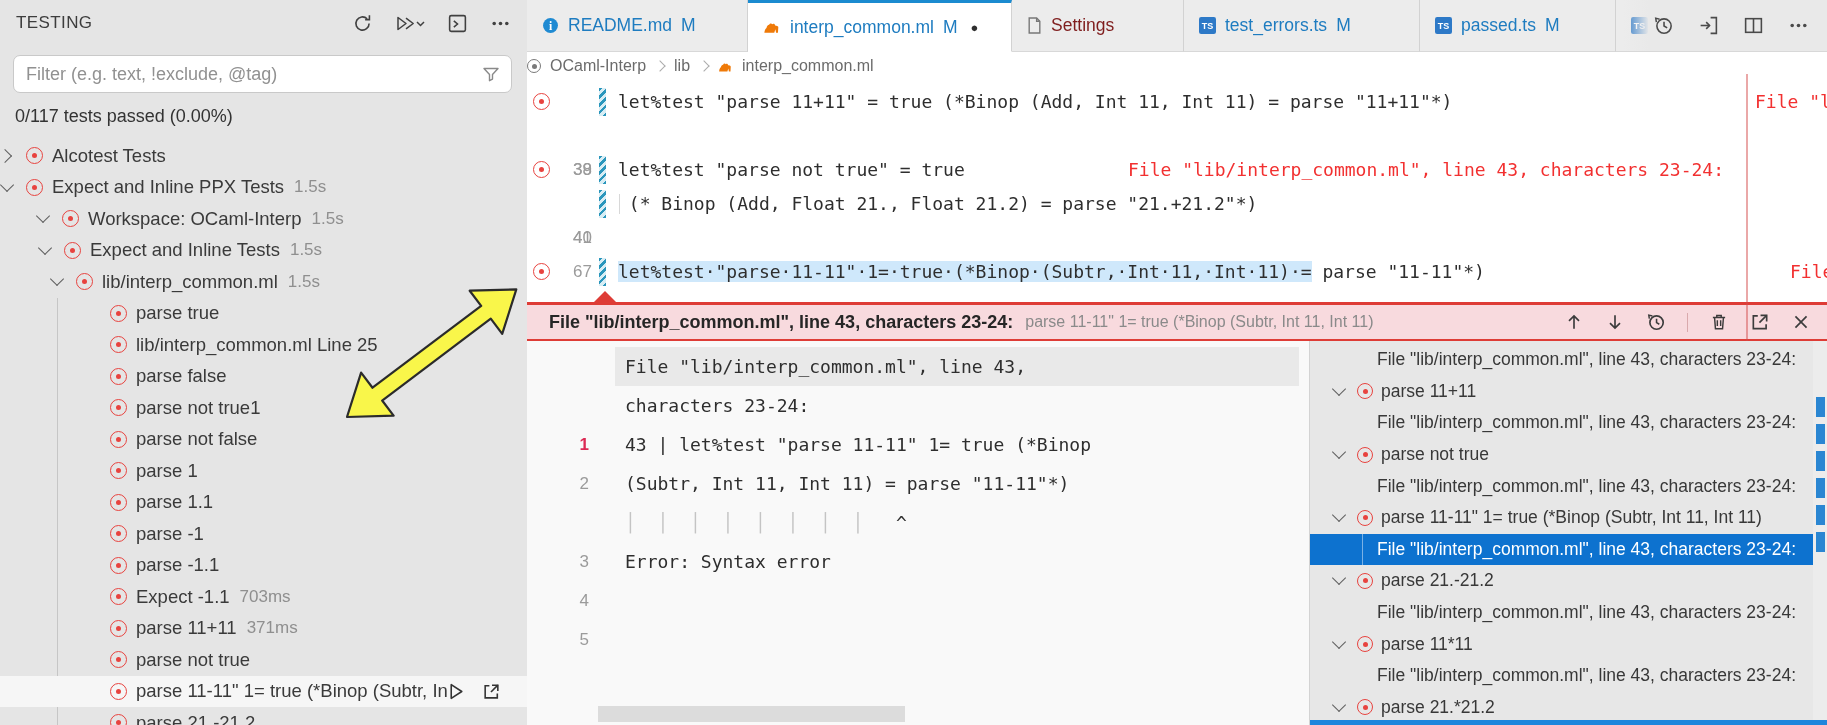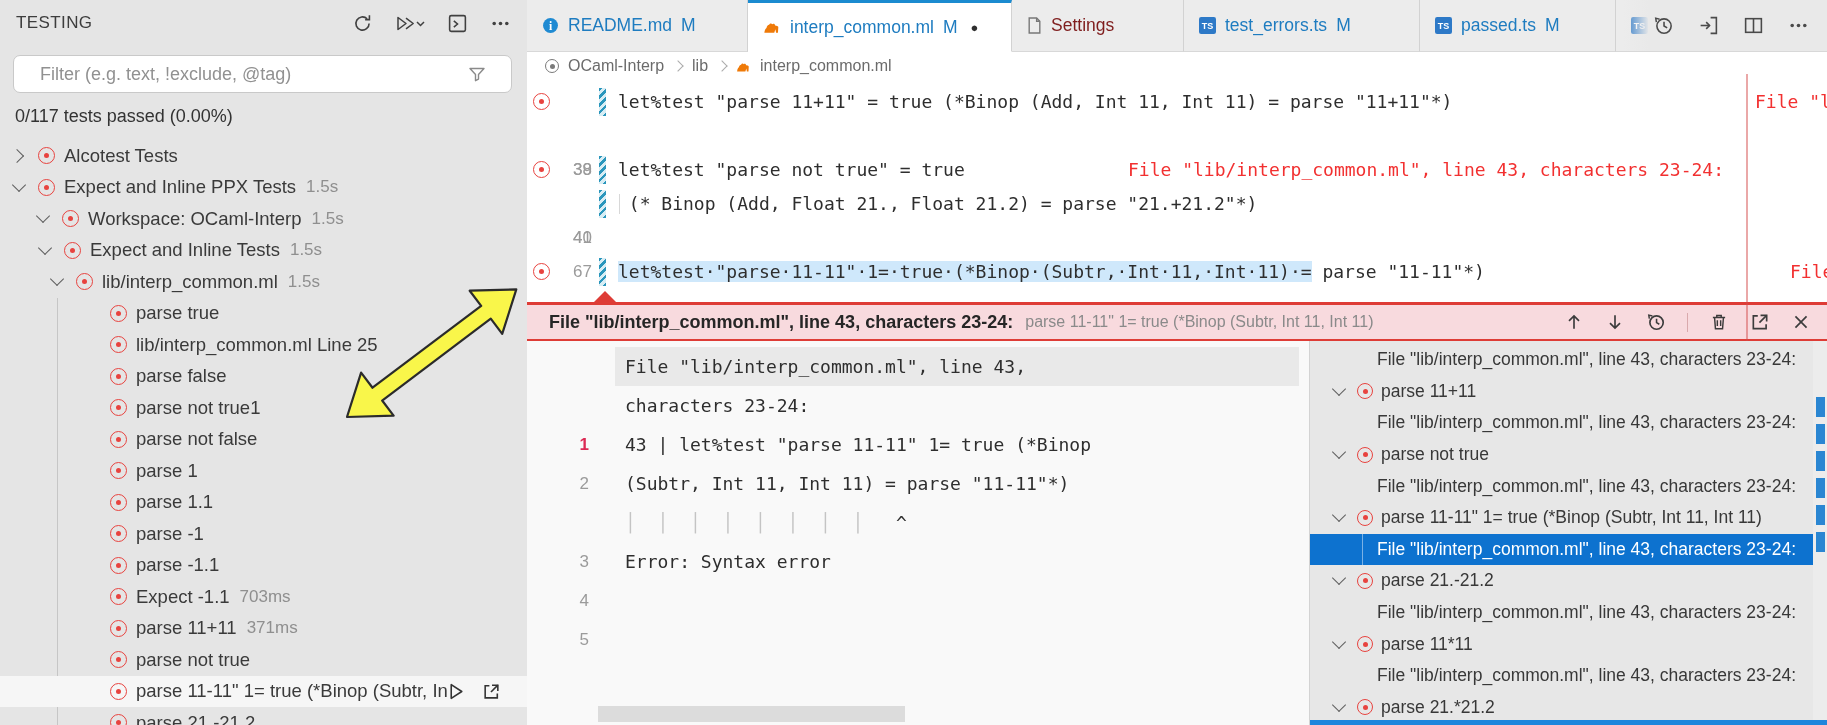--- a/index.html
+++ b/index.html
@@ -6,28 +6,28 @@
   .stage{position:relative;width:1827px;height:725px;overflow:hidden;
          font-family:"Liberation Sans",sans-serif;background:#fff;-webkit-font-smoothing:antialiased}
   svg{display:block}
 
   
   .sidebar{position:absolute;left:0;top:0;width:527px;height:725px;background:#e5e5e5;border-right:1px solid #cfcfcf}
   .side-header{position:absolute;left:0;top:0;right:0;height:46px;display:flex;align-items:center;padding:0 16px}
   .side-title{font-size:17px;color:#3d3d3d;letter-spacing:.4px}
   .side-tools{margin-left:auto;display:flex;align-items:center;gap:22px}
   .tool-btn{display:flex;align-items:center;cursor:pointer}
-  .filter-wrap{position:absolute;left:13px;top:55px;width:499px;height:38px;background:#fff;border:1px solid #c9c9c9;border-radius:7px;display:flex;align-items:center;padding:0 24px;box-sizing:border-box}
+  .filter-wrap{position:absolute;left:13px;top:55px;width:499px;height:38px;background:#fff;border:1px solid #c9c9c9;border-radius:7px;display:flex;align-items:center;padding:0 10px;box-sizing:border-box}
   .filter-input{flex:1;border:none;outline:none;font-size:18px;color:#444;background:transparent;font-family:"Liberation Sans",sans-serif}
   .filter-input::placeholder{color:#919191}
   .stats{position:absolute;left:15px;top:106px;font-size:18px;color:#333}
   .tree{position:absolute;left:0;top:140px;right:0;bottom:0;overflow:hidden}
   .tree-guide{position:absolute;left:57px;top:158px;bottom:-14px;width:1px;background:#c6c6c6}
   .trow{height:31.5px;display:flex;align-items:center;font-size:18.5px;color:#3a3a3a;white-space:nowrap;position:relative;box-sizing:border-box}
-  .trow.lv0{padding-left:12px}.trow.lv1{padding-left:36px}.trow.lv2{padding-left:38px}.trow.lv3{padding-left:50px}
+  .trow.lv0{padding-left:0}.trow.lv1{padding-left:36px}.trow.lv2{padding-left:38px}.trow.lv3{padding-left:50px}
   .trow.leaf{padding-left:110px}
   .trow.hovered{background:#f6f6f6}
   .chevbox{width:26px;display:flex;align-items:center;justify-content:flex-start;flex:none}
   .chev{width:9px;height:9px;border-right:1.7px solid #5f5f5f;border-bottom:1.7px solid #5f5f5f;display:inline-block}
   .chev.down{transform:rotate(45deg);margin-top:-5px;margin-left:2px}
   .chev.right{transform:rotate(-45deg);margin-left:0}
   .err{width:17px;height:17px;border:1.7px solid #e8433f;border-radius:50%;position:relative;flex:none;box-sizing:border-box}
   .err::after{content:"";position:absolute;left:50%;top:50%;width:5px;height:5px;margin:-2.5px 0 0 -2.5px;background:#e8433f;border-radius:50%}
   .tlabel{margin-left:9px;overflow:hidden;text-overflow:clip}
   .ttime{margin-left:10px;color:#8f8f8f;font-size:17px;flex:none}
@@ -36,21 +36,21 @@
   
   .tabbar{position:absolute;left:527px;top:0;right:0;height:52px;background:#e2e2e2;display:flex}
   .tab{display:flex;align-items:center;gap:9px;padding:0 15px;background:#ececec;border-right:1px solid #d2d2d2;border-bottom:1px solid #d8d8d8;font-size:17.5px;color:#1e7cc0;box-sizing:border-box;flex:none;overflow:hidden;white-space:nowrap}
   .tab.active{background:#fff;border-top:3px solid #1b8bd0;border-bottom:1px solid #fff}
   .tab .fbadge{font-size:17.5px}
   .tab.gray{color:#7f1d1d}
   .dirty{font-size:13px;color:#2f2f2f;margin-left:4px}
   .tab-actions{position:absolute;right:0;top:0;height:51px;display:flex;align-items:center;gap:24px;padding:0 18px 0 30px;background:linear-gradient(to right, rgba(233,233,233,0), #e9e9e9 26px)}
 
   
-  .crumbs{position:absolute;left:527px;top:52px;right:0;height:28px;background:#fff;display:flex;align-items:center;padding-left:18px;font-size:16px;color:#6b6b6b;gap:9px}
+  .crumbs{position:absolute;left:527px;top:52px;right:0;height:28px;background:#fff;display:flex;align-items:center;font-size:16px;color:#6b6b6b;gap:9px}
   .bc-sep{width:7px;height:7px;border-right:1.4px solid #ababab;border-bottom:1.4px solid #ababab;transform:rotate(-45deg);margin:0 1px;flex:none}
   .sym-circle{width:14px;height:14px;border:1.6px solid #7a7a7a;border-radius:50%;position:relative;box-sizing:border-box}
   .sym-circle::after{content:"";position:absolute;left:50%;top:50%;width:5px;height:5px;margin:-2.5px 0 0 -2.5px;background:#7a7a7a;border-radius:50%}
 
   
   .editor{position:absolute;left:527px;top:80px;right:0;height:222px;background:#fff;overflow:hidden;padding-top:5px}
   .eline{height:34px;line-height:34px;position:relative;font-family:"DejaVu Sans Mono",monospace;font-size:18px;color:#2e2e2e;white-space:pre}
   .gut-err{position:absolute;left:6px;top:8px}
   .lnum{position:absolute;left:20px;width:45px;text-align:right;color:#9b9b9b;font-size:17px;font-family:"Liberation Sans",sans-serif}
   .hatch{position:absolute;left:72px;top:3px;bottom:3px;width:7px;background:repeating-linear-gradient(135deg,#2a96bc 0 2.5px,#d8edf4 2.5px 5.5px)}

